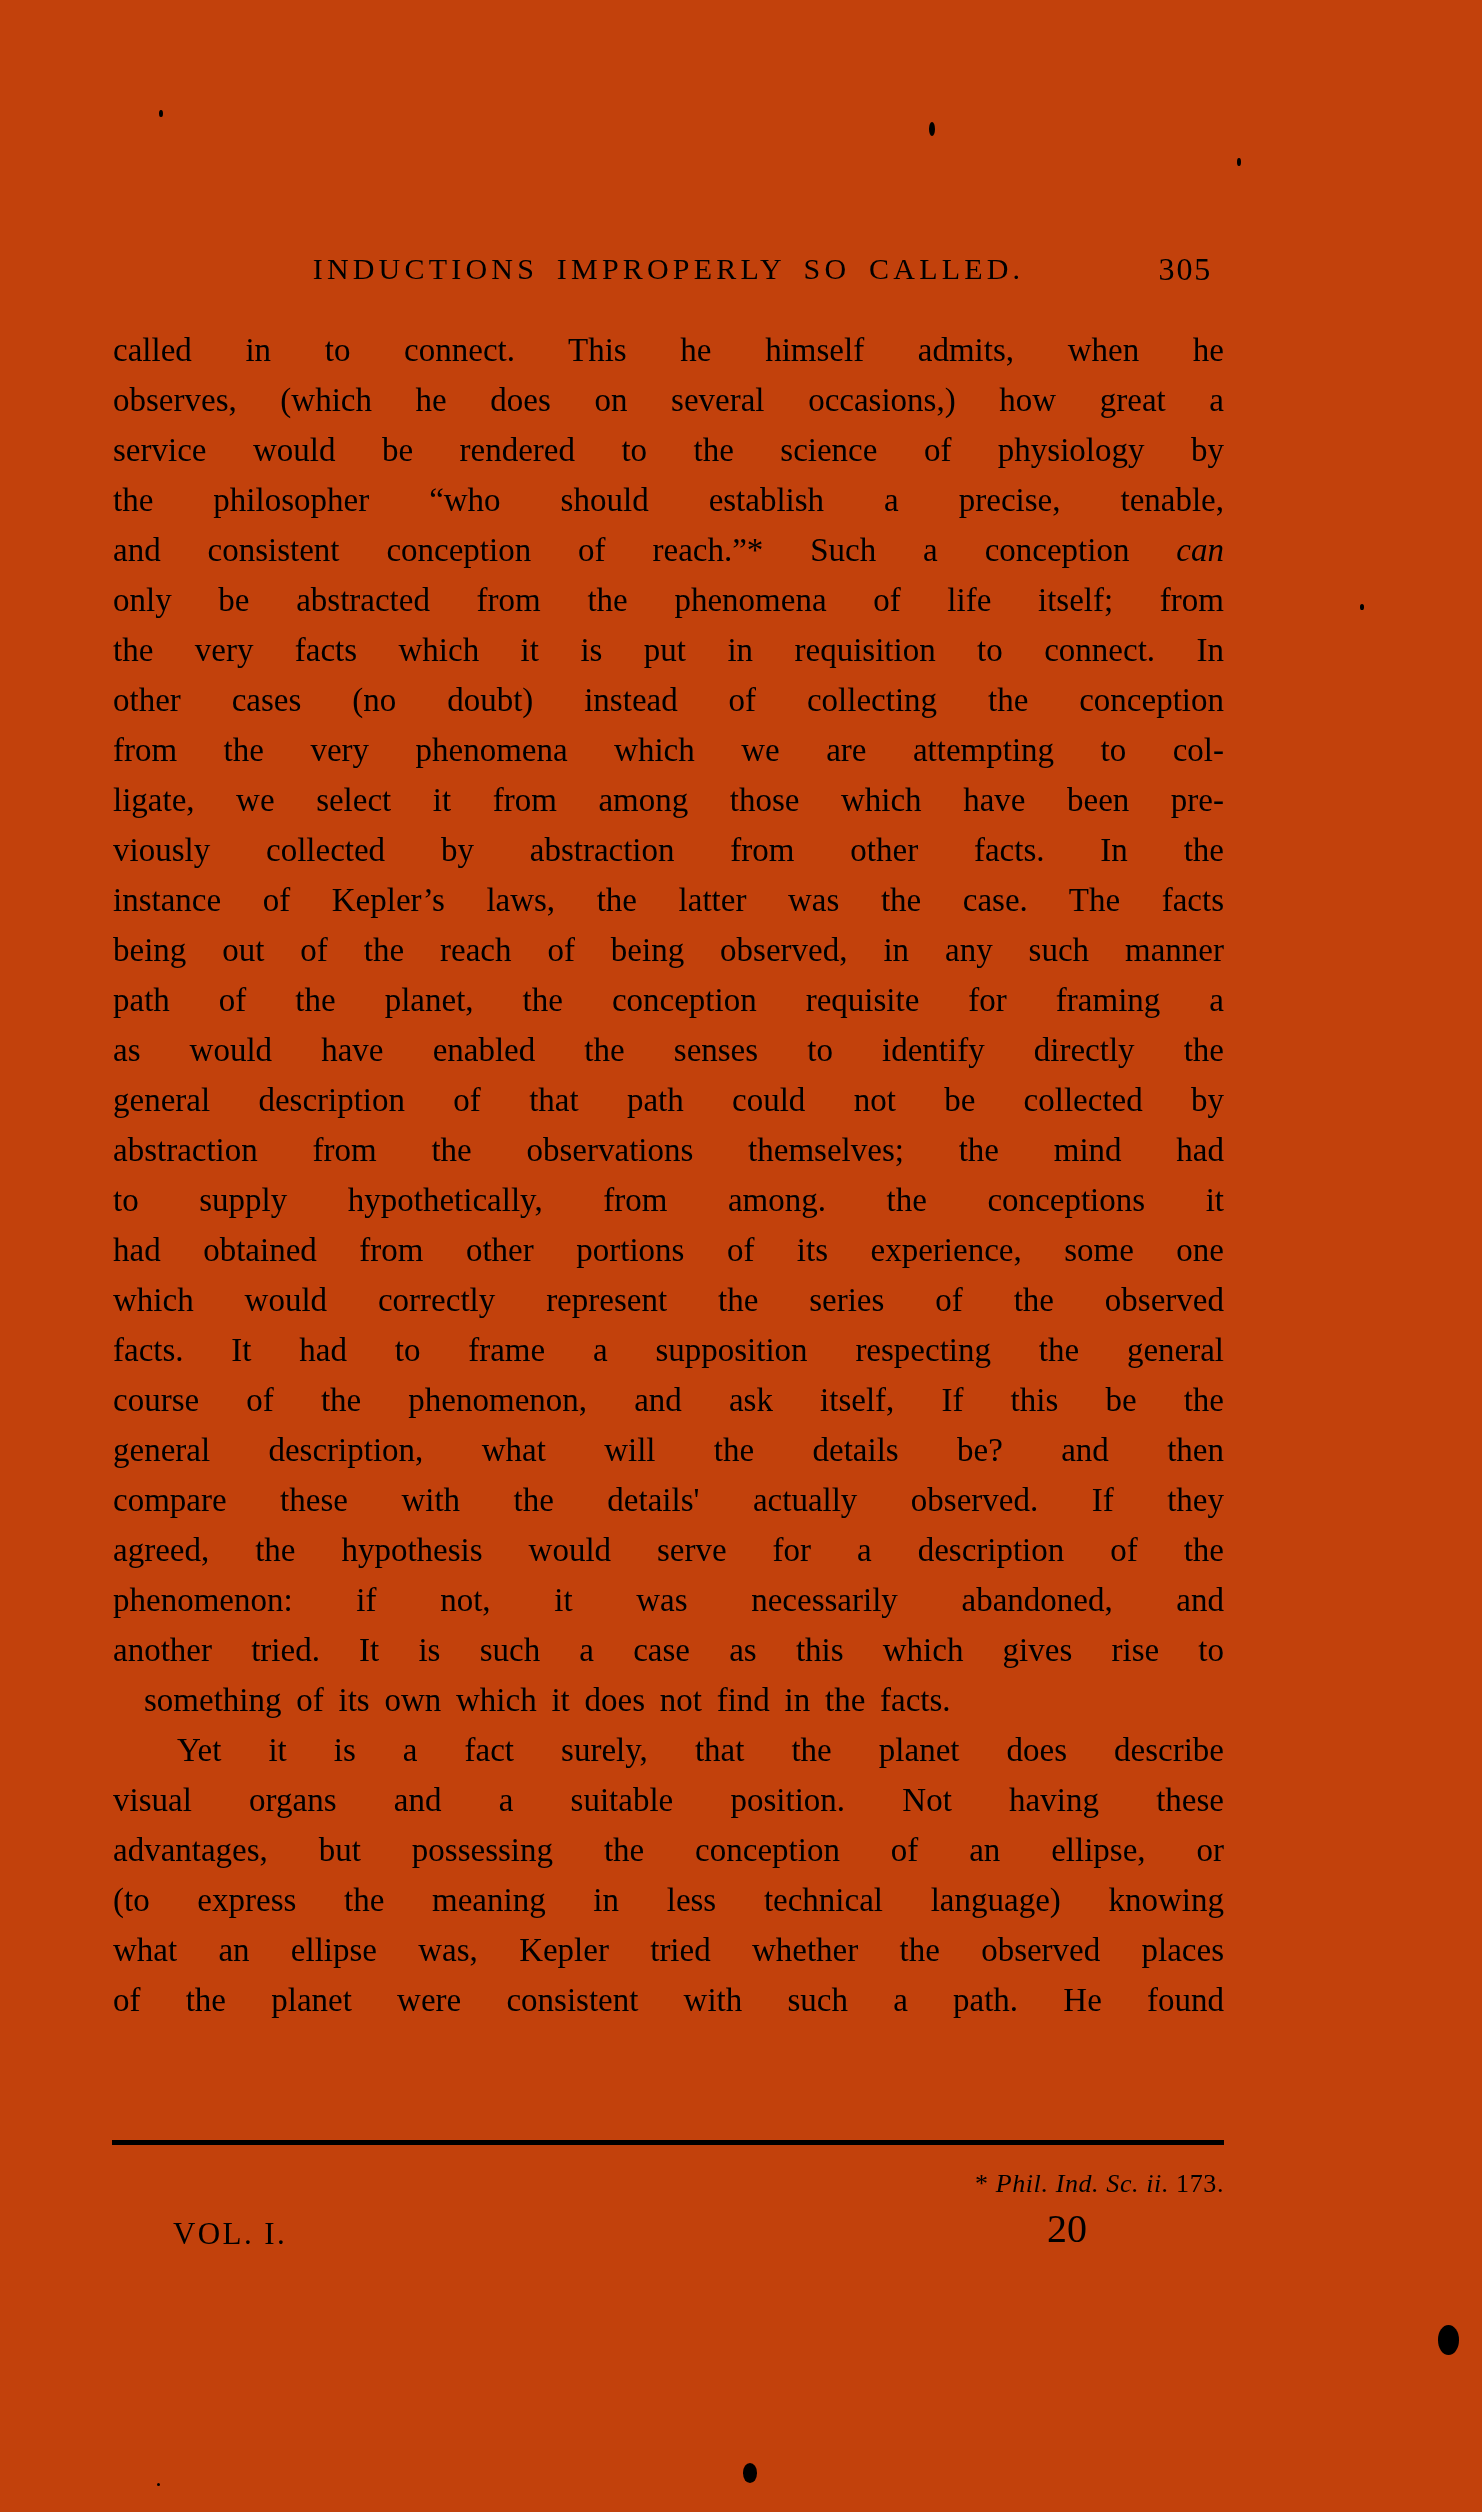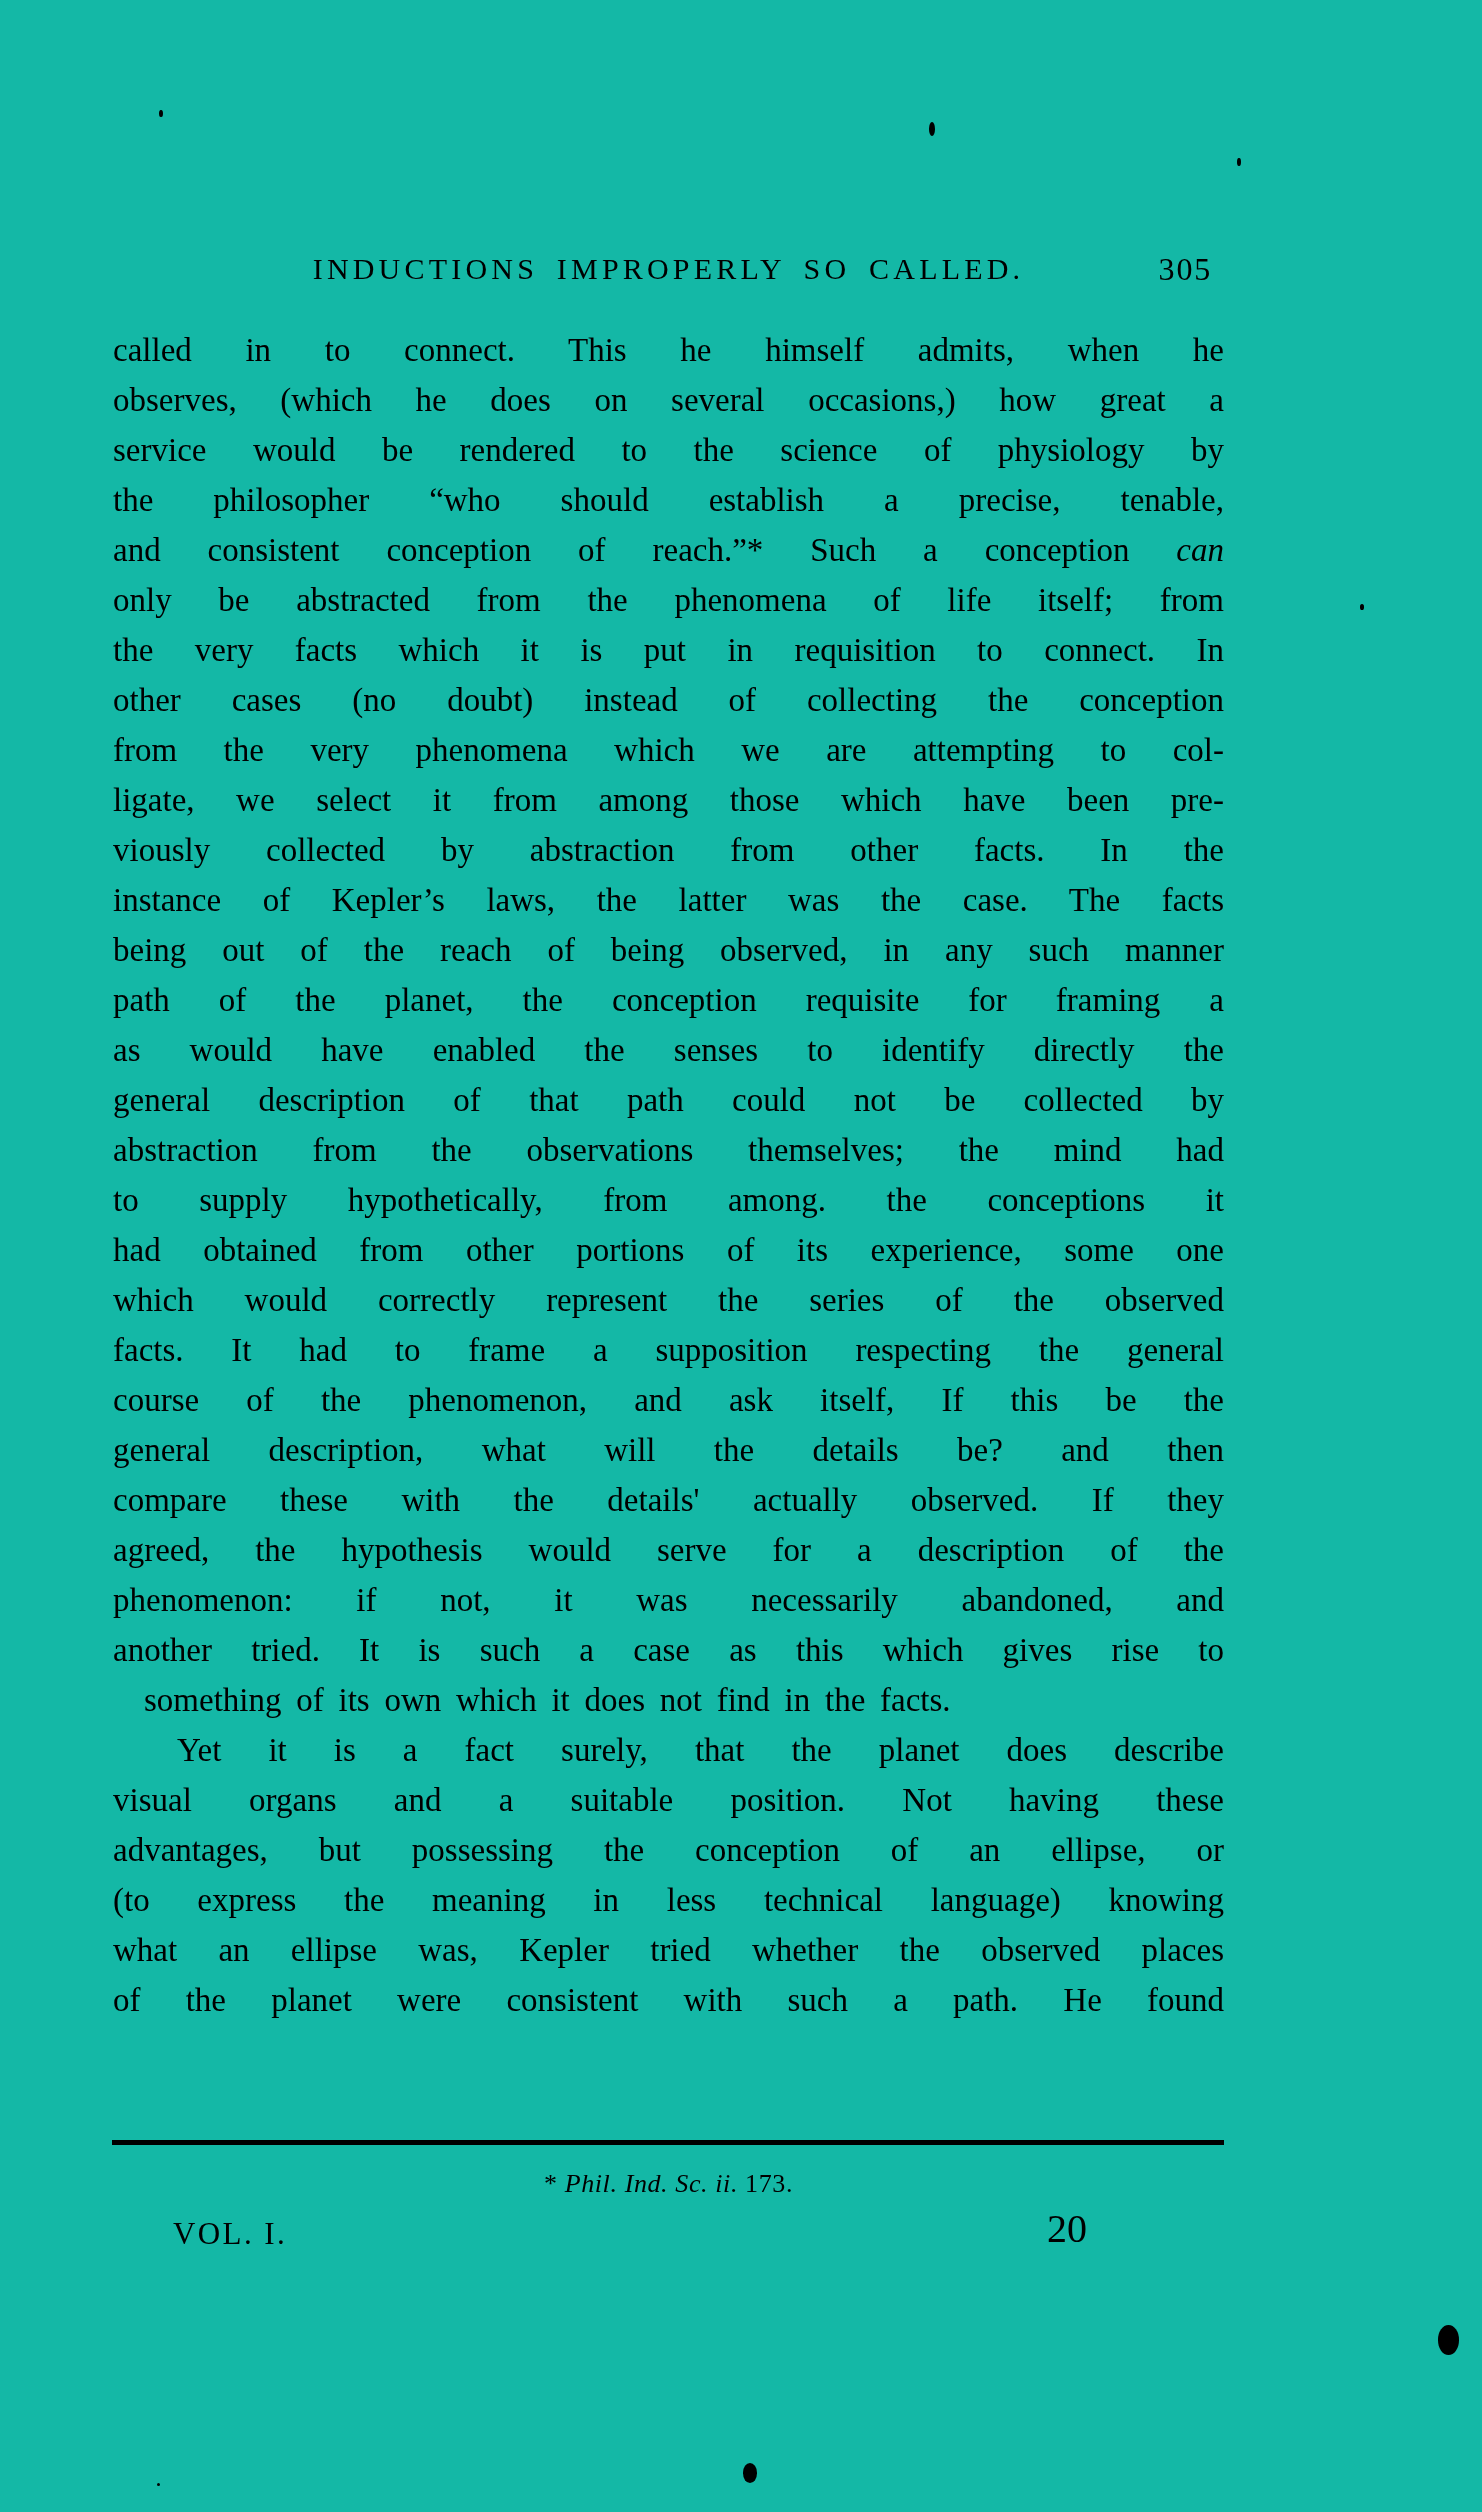--- a/index.html
+++ b/index.html
@@ -1,20 +1,20 @@
 <!DOCTYPE html>
 <html style="font-size:9.5px"><head>
 <meta charset="utf-8">
 <style>
   html, body { margin: 0; padding: 0; background: #ffffff; }
   .page {
     position: relative;
     width: 1482px;
     height: 2512px;
-    background: #14b8a6;
+    background: #c2410c;
     color: #000000;
     font-family: "Liberation Serif", "DejaVu Serif", serif;
     overflow: hidden;
   }
   
   .header {
     position: absolute;
     left: 113px;
     top: 254px;
     width: 1111px;
@@ -66,21 +66,21 @@
     top: 2140px;
     width: 1112px;
     height: 4.8px;
     background: #000000;
   }
   .footnote {
     position: absolute;
     left: 113px;
     top: 2169px;
     width: 1111px;
-    text-align: center;
+    text-align: right;
     font-size: 26px;
     line-height: 30px;
     letter-spacing: 0.6px;
   }
   
   .volume-label {
     position: absolute;
     left: 173px;
     top: 2218px;
     font-size: 31px;

